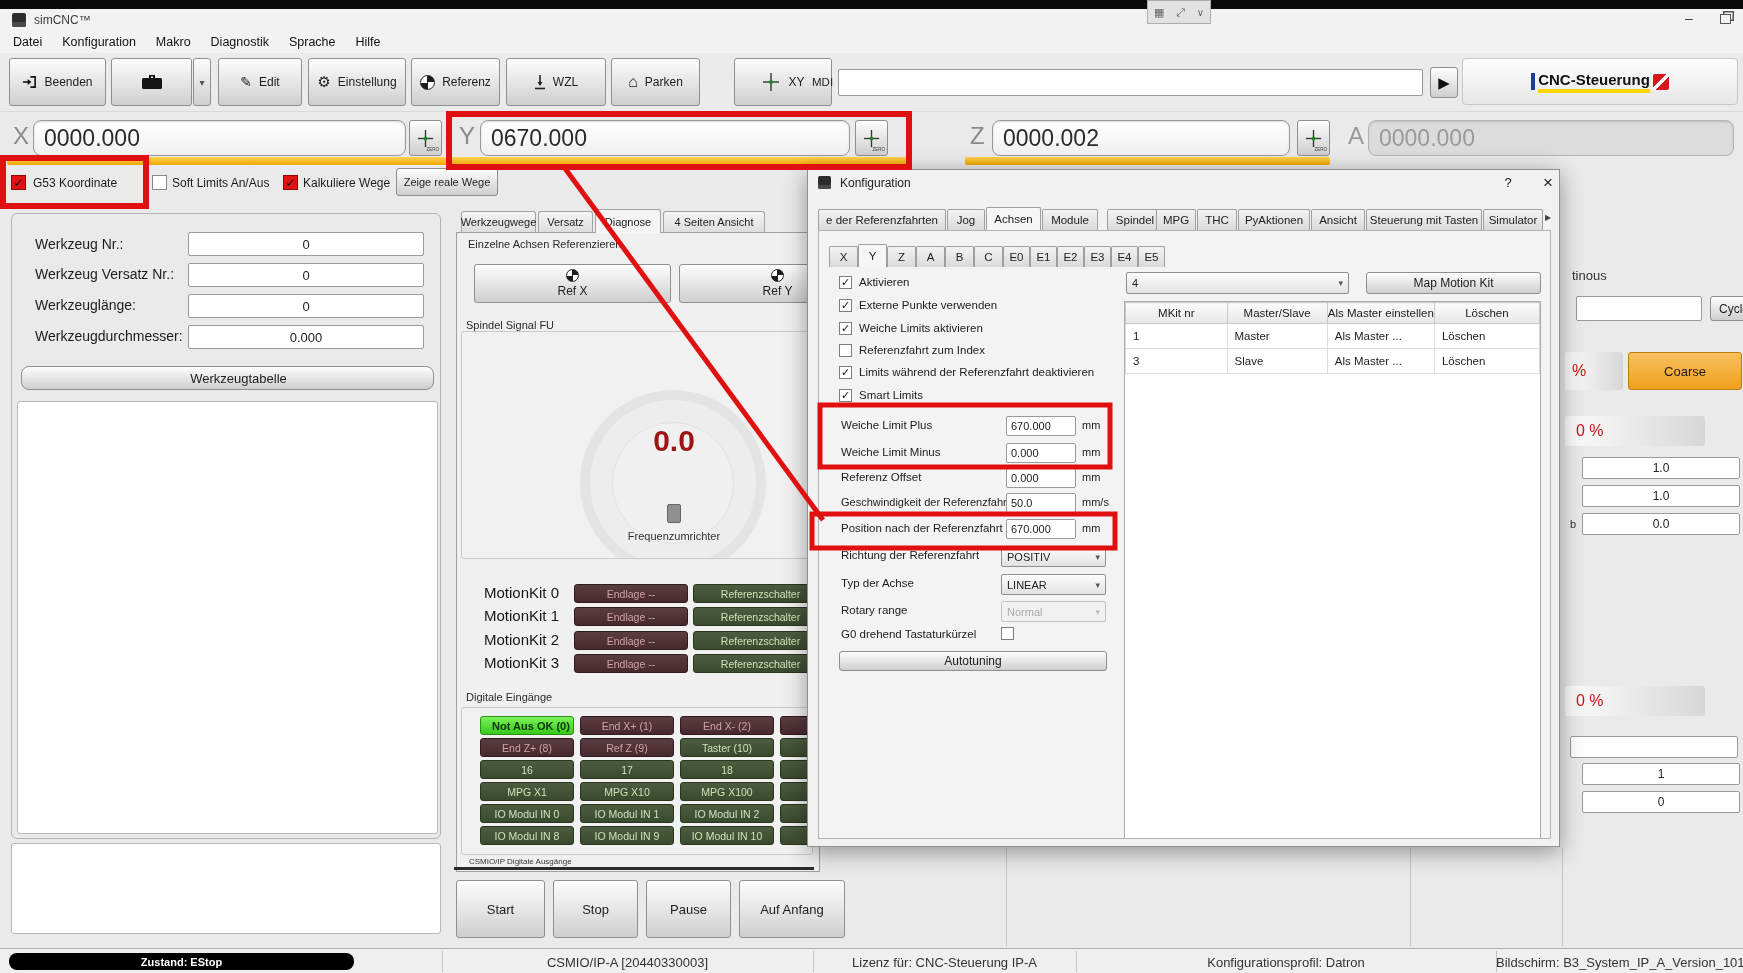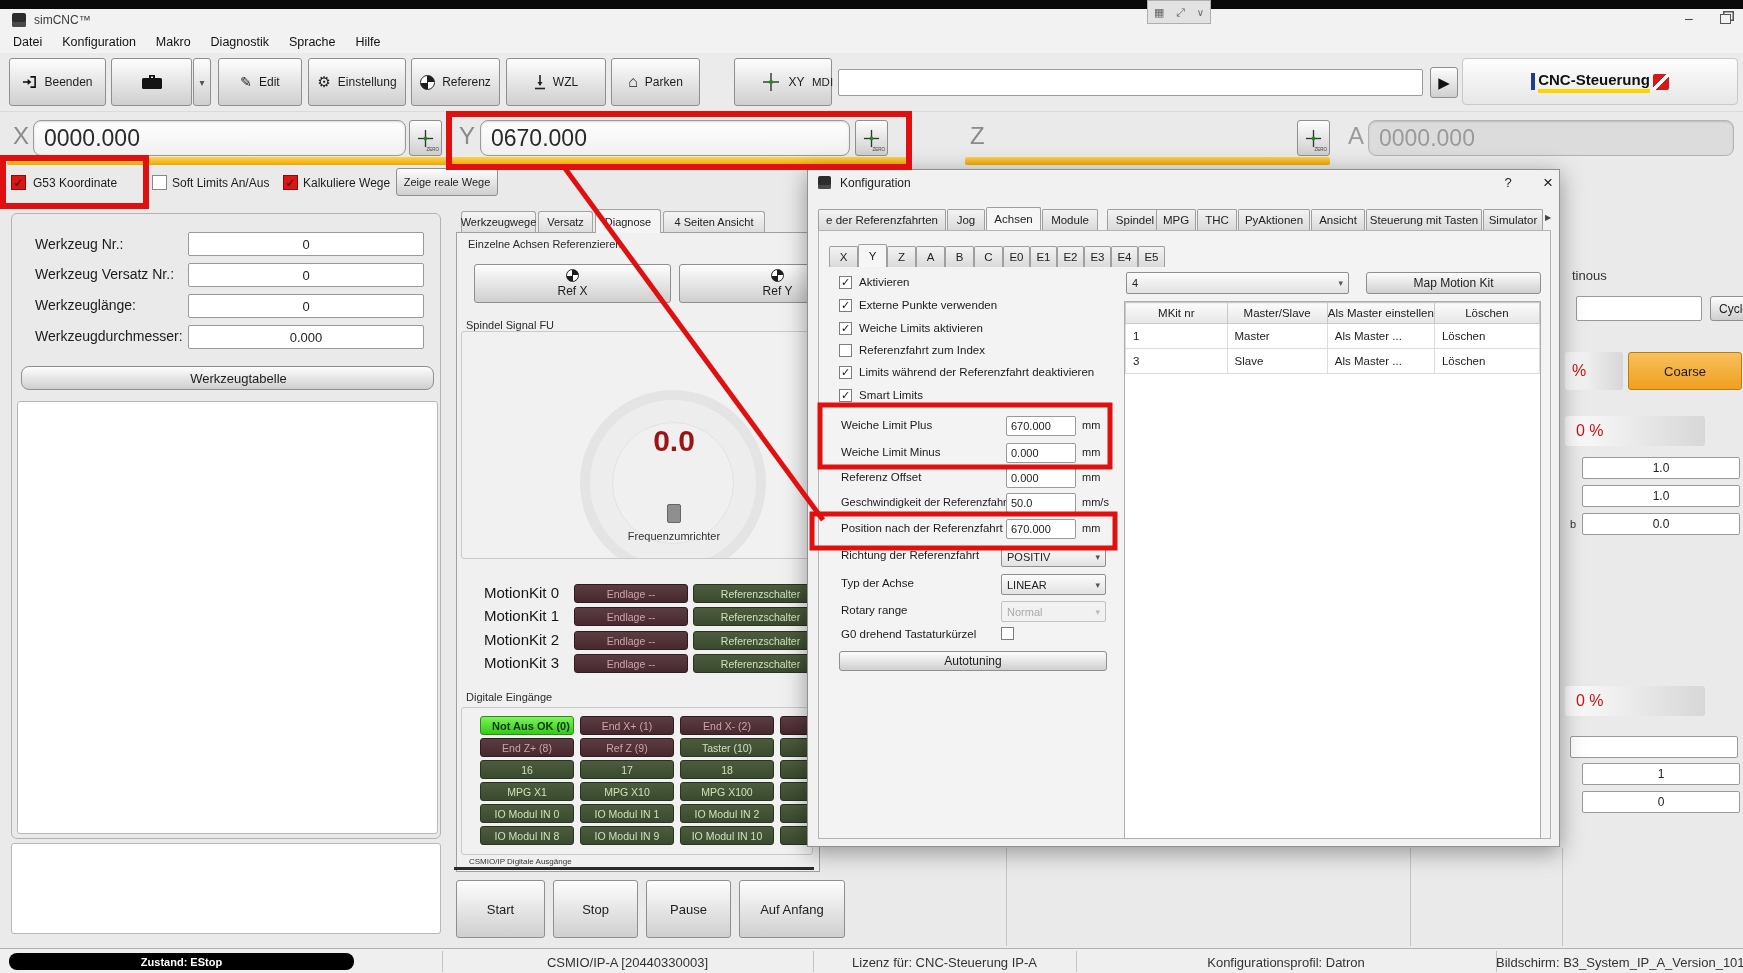--- a/index.html
+++ b/index.html
@@ -161,20 +161,23 @@
       </div>
     <div class="btn abs" style="left:855px;top:8px;width:33px;height:36px;">
       <svg width="19" height="19" viewBox="0 0 20 20">
           <line x1="10" y1="1" x2="10" y2="19" stroke="#333" stroke-width="1.4"></line>
           <line x1="2" y1="10" x2="18" y2="10" stroke="#333" stroke-width="1.4"></line>
           <circle cx="10" cy="10" r="2.1" fill="#1c8a1c"></circle>
         </svg>
       <span class="zero-cap">ZERO</span>
     </div>
     <span class="axis-label abs" style="left:970px;top:10px;">Z</span>
+    <div class="axis-field abs" style="left:992px;top:8px;width:298px;height:36px;">
+        <span>0000.002</span>
+      </div>
     <div class="btn abs" style="left:1297px;top:8px;width:33px;height:36px;">
       <svg width="19" height="19" viewBox="0 0 20 20">
           <line x1="10" y1="1" x2="10" y2="19" stroke="#333" stroke-width="1.4"></line>
           <line x1="2" y1="10" x2="18" y2="10" stroke="#333" stroke-width="1.4"></line>
           <circle cx="10" cy="10" r="2.1" fill="#1c8a1c"></circle>
         </svg>
       <span class="zero-cap">ZERO</span>
     </div>
     <span class="axis-label abs" style="left:1348px;top:10px;color:#9a9a9a;">A</span>
     <div class="axis-field abs" style="left:1368px;top:8px;width:366px;height:36px;background:#dcdcdc;color:#9a9a9a;border-color:#b5b5b5;">

